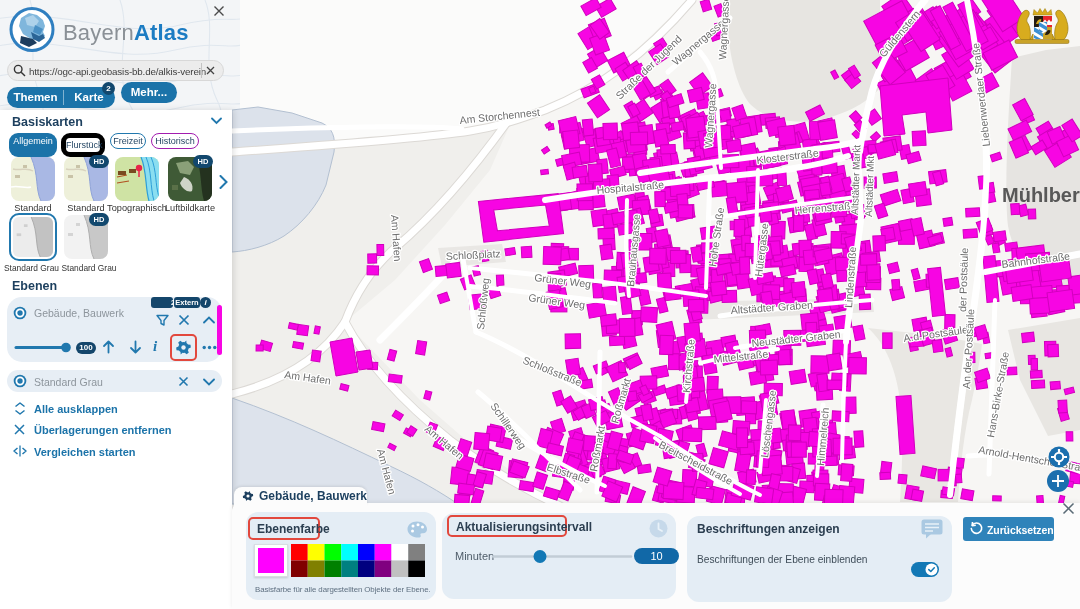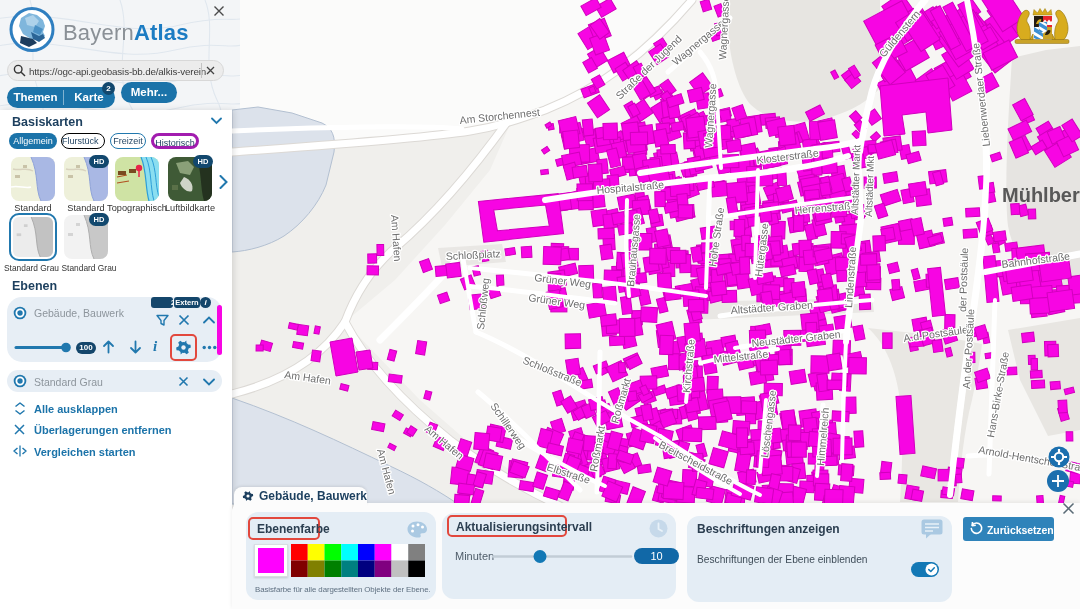--- a/index.html
+++ b/index.html
@@ -1392,27 +1392,27 @@
 <div class="abs" style="left:102px;top:82px;width:13px;height:13px;background:#12486e;border-radius:50%;color:#fff;font-size:8px;font-weight:bold;text-align:center;line-height:13px;">2</div>
 
 <div class="abs" style="left:121px;top:82px;width:56px;height:21px;background:#1b73a9;border-radius:11px;color:#fff;font-size:11.5px;font-weight:bold;text-align:center;line-height:21px;">Mehr...</div>
 
 <div class="abs" style="left:12px;top:115px;font-size:12.5px;font-weight:bold;color:#1c3f5e;">Basiskarten</div>
 
 <svg class="abs" style="left:211px;top:117px" width="11" height="8" viewBox="0 0 11 8">
       <path d="M1,1.5 L5.5,6 L10,1.5" fill="none" stroke="#2178ae" stroke-width="1.8" stroke-linecap="round"></path>
     </svg>
 
-<div class="abs" style="left:9px;top:133px;width:48px;height:16px;background:#1b73a9;border-radius:9px;color:#fff;font-size:9px;text-align:center;line-height:16px;">Allgemein</div>
-
-<div class="abs" style="left:61px;top:133px;width:44px;height:16px;background:#fff;border:1px solid #000000;border-radius:9px;color:#1c3f5e;font-size:9px;text-align:left;line-height:14px;">Flurstück</div>
+<div class="abs" style="left:9px;top:133px;width:48px;height:24px;background:#1b73a9;border-radius:9px;color:#fff;font-size:9px;text-align:center;line-height:16px;">Allgemein</div>
+
+<div class="abs" style="left:61px;top:133px;width:44px;height:24px;background:#fff;border:5px solid #000000;border-radius:9px;color:#1c3f5e;font-size:9px;text-align:center;line-height:14px;">Flurstück</div>
 
 <div class="abs" style="left:110px;top:133px;width:36px;height:16px;background:#fff;border:1px solid #2178ae;border-radius:9px;color:#1c3f5e;font-size:9px;text-align:center;line-height:14px;">Freizeit</div>
 
-<div class="abs" style="left:151px;top:133px;width:48px;height:16px;background:#fff;border:3px solid #a21caf;border-radius:9px;color:#1c3f5e;font-size:9px;text-align:center;line-height:14px;">Historisch</div>
+<div class="abs" style="left:151px;top:133px;width:48px;height:16px;background:#fff;border:1px solid #a21caf;border-radius:9px;color:#1c3f5e;font-size:9px;text-align:center;line-height:14px;">Historisch</div>
 
 <svg class="abs" style="left:11px;top:157px;border-radius:8px" width="44" height="44" viewBox="0 0 44 44">
   <rect width="44" height="44" fill="#eef0da"></rect>
   <path d="M20,0 L44,0 L44,44 L30,44 C24,32 28,18 20,0 Z" fill="#a9b8e4"></path>
   <path d="M20,0 C28,18 24,32 30,44" fill="none" stroke="#8fa3d8" stroke-width="1"></path>
   <path d="M2,12 C10,14 16,10 22,14" stroke="#d8d2be" stroke-width="1.5" fill="none"></path>
   <path d="M0,30 C8,28 14,32 20,30" stroke="#ffffff" stroke-width="1.5" fill="none"></path>
   <rect x="4" y="18" width="5" height="3" fill="#c9c3a8"></rect>
       <rect x="12" y="8" width="4" height="3" fill="#c9c3a8"></rect>
 </svg>

